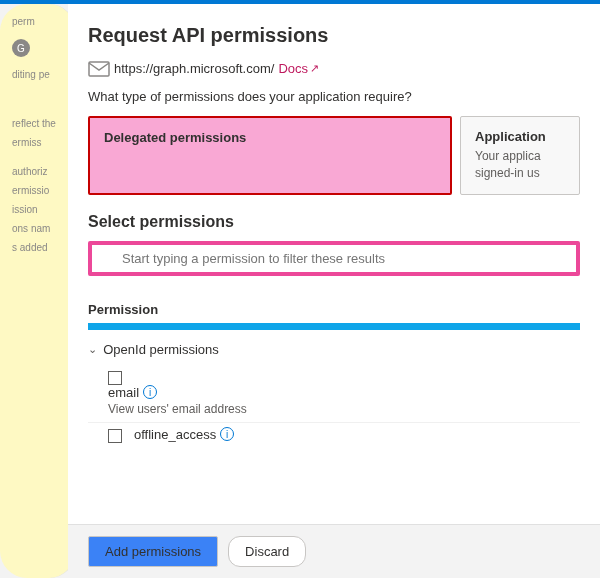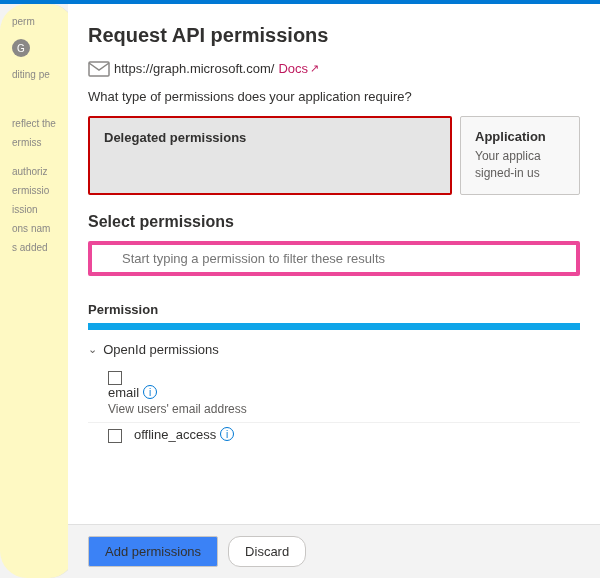--- a/index.html
+++ b/index.html
@@ -86,21 +86,21 @@
       flex: 1;
       border: 1px solid #c8c6c4;
       border-radius: 2px;
       padding: 12px 14px;
       cursor: pointer;
       background: #f8f8f8;
     }
 
     .permission-card.selected {
       border: 2px solid #c50000;
-      background: #e5e5e5;
+      background: #f9a8d4;
     }
 
     .permission-card-title {
       font-weight: 700;
       font-size: 13px;
       color: #323130;
       margin-bottom: 4px;
     }
 
     .permission-card-desc {

